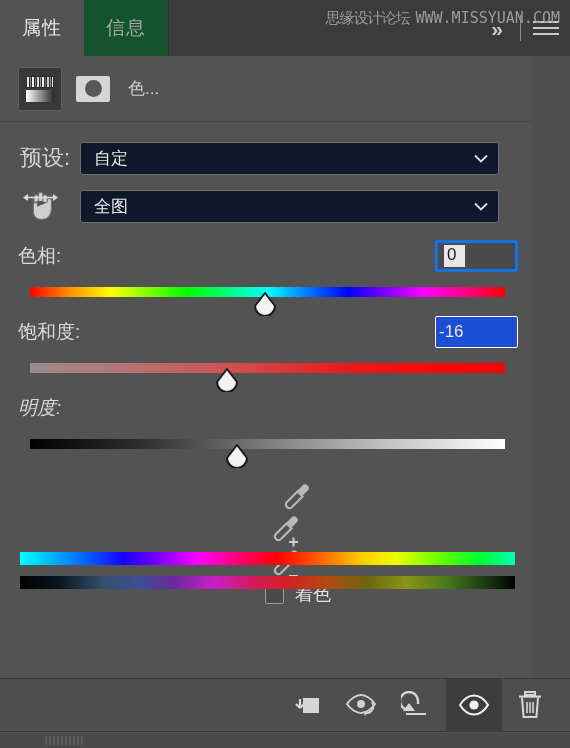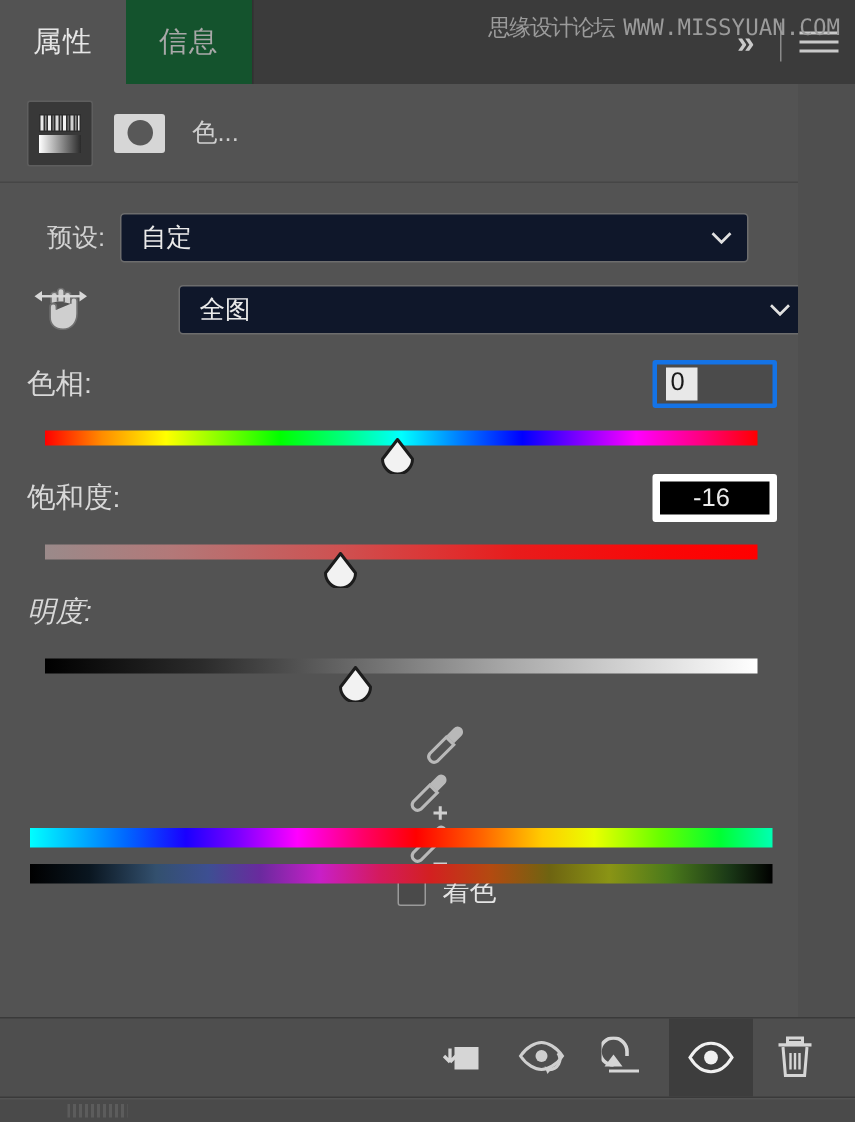--- a/index.html
+++ b/index.html
@@ -149,32 +149,31 @@
   .row-preset {
     position: absolute;
     left: 0; top: 136px;
     width: 570px; height: 44px;
     display: flex;
     align-items: center;
   }
   .label-preset {
     width: 80px;
     text-align: right;
-    font-size: 17px;
+    font-size: 22px;
     color: #d2d2d2;
     padding-right: 10px;
     box-sizing: border-box;
   }
   .row-master {
     position: absolute;
     left: 0; top: 184px;
     width: 570px; height: 44px;
     display: flex;
     align-items: center;
-    gap: 39px;
   }
   .hand-icon-wrap {
     width: 80px;
     display: flex;
     align-items: center;
     justify-content: center;
     cursor: default;
   }
 
   .dropdown {
@@ -211,28 +210,28 @@
   .sl-label {
     position: absolute;
     left: 18px; top: 3px;
     font-size: 19px;
     color: #d8d8d8;
   }
   .numfield {
     position: absolute;
     right: 52px; top: 0px;
     width: 83px; height: 32px;
-    background: #000000;
-    border: 5px solid #ffffff;
+    background: #1d4ed8;
+    border: 1px solid #ffffff;
     border-radius: 2px;
     color: #eaeaea;
     font-size: 17px;
     display: flex;
     align-items: center;
-    padding-left: 22px;
+    padding-left: 3px;
     box-sizing: border-box;
     cursor: text;
   }
   .numfield.focused {
     border: 3px solid #1473e6;
     background: #4b4b4b;
     padding-left: 6px;
   }
   .numfield.focused .numtext {
     background: #e8e8e8;

